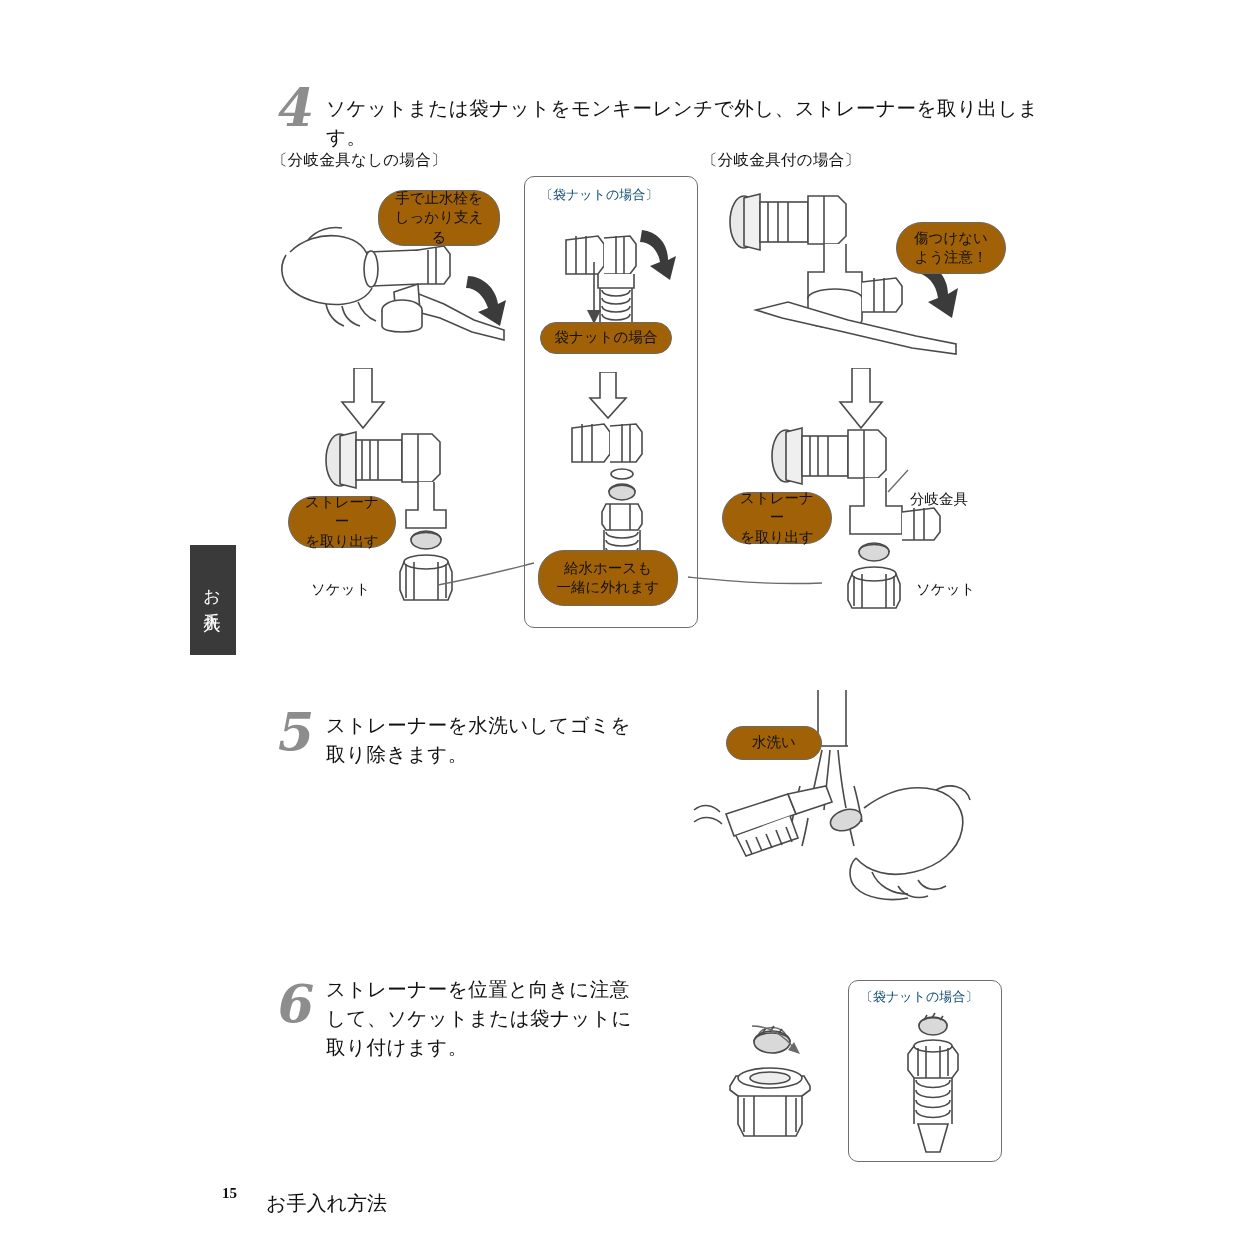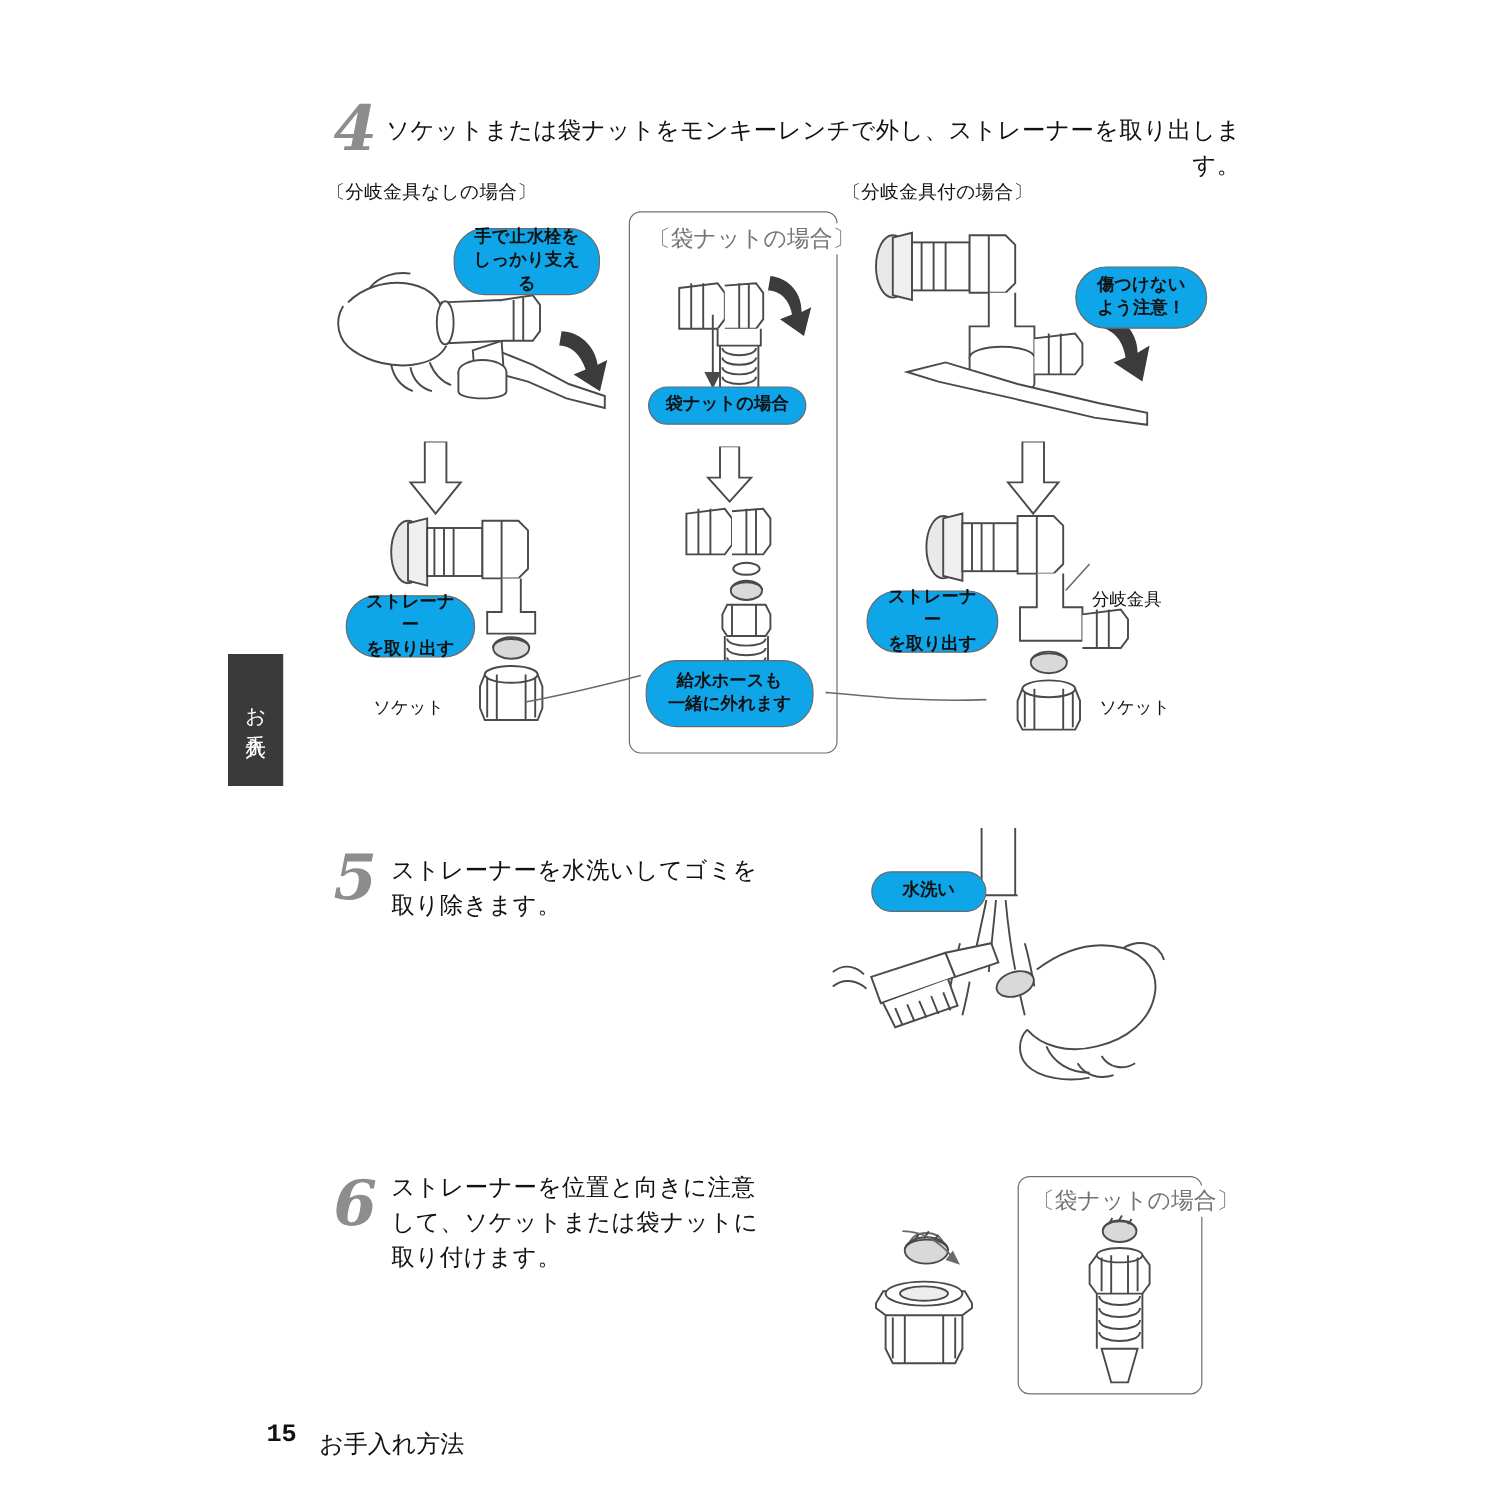--- a/index.html
+++ b/index.html
@@ -40,55 +40,55 @@
   
   .bracket-label{
     position:absolute;font-size:15.5px;color:#111;letter-spacing:0.3px;
   }
 
   
   .panel{
     position:absolute;border:1.6px solid #6f6f6f;border-radius:10px;background:#fff;
   }
   .panel-title{
-    position:absolute;font-size:19px;color:#737373;background:#fff;padding:0 4px;
+    position:absolute;font-size:13px;color:#0c4a6e;background:#fff;padding:0 4px;
   }
 
   
   .balloon{
     position:absolute;
-    border:1.5px solid #6a6a6a;border-radius:26px;background:#0ea5e9;
+    border:1.5px solid #6a6a6a;border-radius:26px;background:#a16207;
     font-size:14.5px;line-height:1.32;color:#111;
     display:flex;align-items:center;justify-content:center;
-    text-align:center;padding:5px 10px;box-sizing:border-box;font-weight:bold;
+    text-align:center;padding:5px 10px;box-sizing:border-box;
   }
   .plainlabel{position:absolute;font-size:14.5px;color:#111;}
 
   
   .footer-num{
     position:absolute;left:222px;top:1185px;
-    font-size:21px;font-weight:bold;color:#111;
-    font-family:Liberation Mono, monospace;
+    font-size:15px;font-weight:bold;color:#111;
+    font-family:Liberation Serif, serif;
   }
   .footer-text{
     position:absolute;left:266px;top:1190px;font-size:20px;color:#111;
   }
 
   svg{display:block;}
   .art{position:absolute;}
 </style>
 </head>
 <body>
 
 <div class="page">
 
   <div class="side-tab">お手入れ</div>
 
   <div class="step-num" style="left:278px;top:82px;">4</div>
-  <div class="step-text" style="left:314px;top:95px;width:720px;text-align:right;">ソケットまたは袋ナットをモンキーレンチで外し、ストレーナーを取り出します。</div>
+  <div class="step-text" style="left:326px;top:95px;width:720px;">ソケットまたは袋ナットをモンキーレンチで外し、ストレーナーを取り出します。</div>
 
   <div class="bracket-label" style="left:272px;top:150px;">〔分岐金具なしの場合〕</div>
   <div class="bracket-label" style="left:702px;top:150px;">〔分岐金具付の場合〕</div>
 
   <div class="panel" style="left:524px;top:176px;width:172px;height:450px;"></div>
   <div class="panel-title" style="left:536px;top:186px;">〔袋ナットの場合〕</div>
 
   <svg class="art" style="left:268px;top:180px;" width="260" height="430" viewBox="0 0 260 430">
     <g fill="none" stroke="#4a4a4a" stroke-width="1.6">
 

